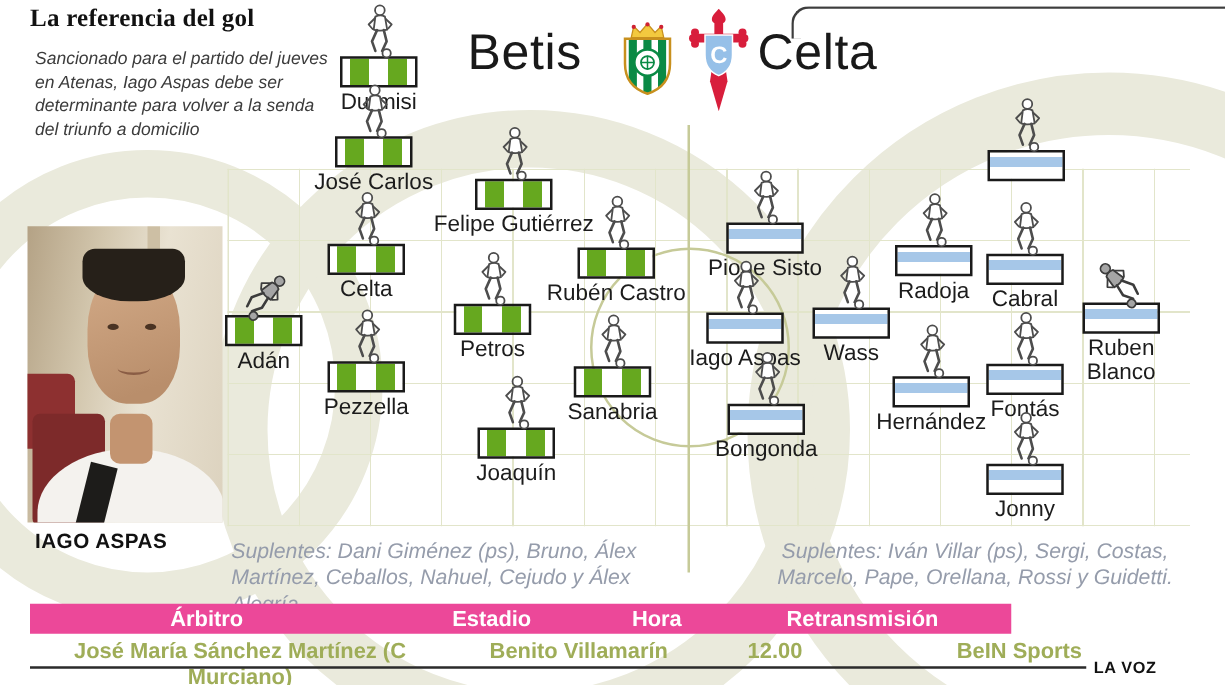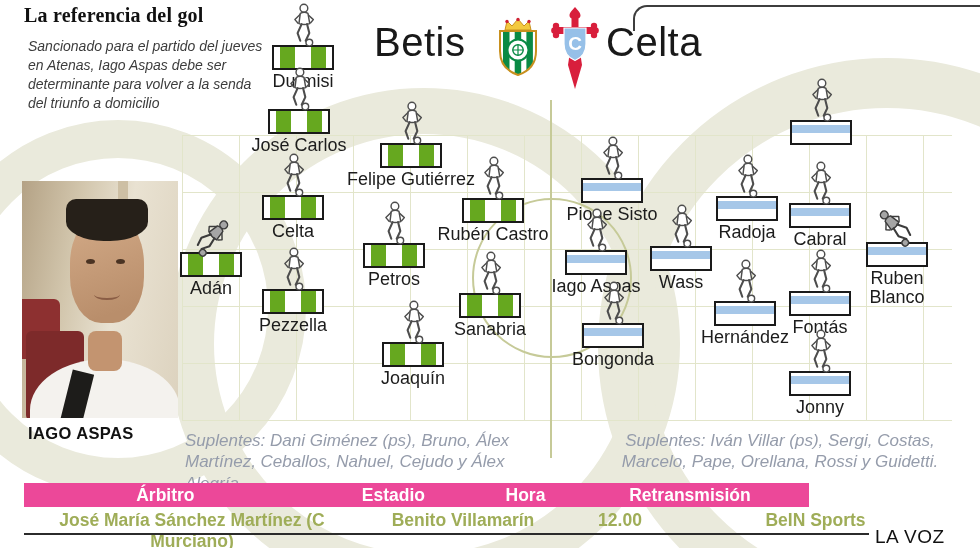--- a/index.html
+++ b/index.html
@@ -65,21 +65,21 @@
   #subs-home{left:185px;width:382px;text-align:left;}
   #subs-away{left:602px;width:356px;text-align:center;}
   
   #details-headers{position:absolute;left:24px;top:483px;width:785px;height:24px;background:#ec4899;
                    display:flex;align-items:center;z-index:5;}
   #details-values{position:absolute;left:24px;top:508px;width:933px;display:flex;z-index:5;}
   .dcell{text-align:center;font-size:17.5px;font-weight:bold;}
   #details-headers .dcell{color:#ffffff;}
   #details-values .dcell{color:#9fad58;padding-top:2px;}
   #footline{position:absolute;left:24px;top:533px;width:845px;height:2px;background:#2b2b2b;z-index:5;}
-  #credit{position:absolute;left:875px;top:526px;font-size:19px;font-weight:normal;color:#111;z-index:5;letter-spacing:0.5px;}
+  #credit{position:absolute;left:875px;top:526px;font-size:13px;font-weight:bold;color:#111;z-index:5;letter-spacing:0.5px;}
 </style>
 </head>
 <body>
 
 <div id="canvas">
 
   <div class="ring" id="ring1"></div>
   <div class="ring" id="ring2"></div>
   <div class="ring" id="ring3"></div>
 

